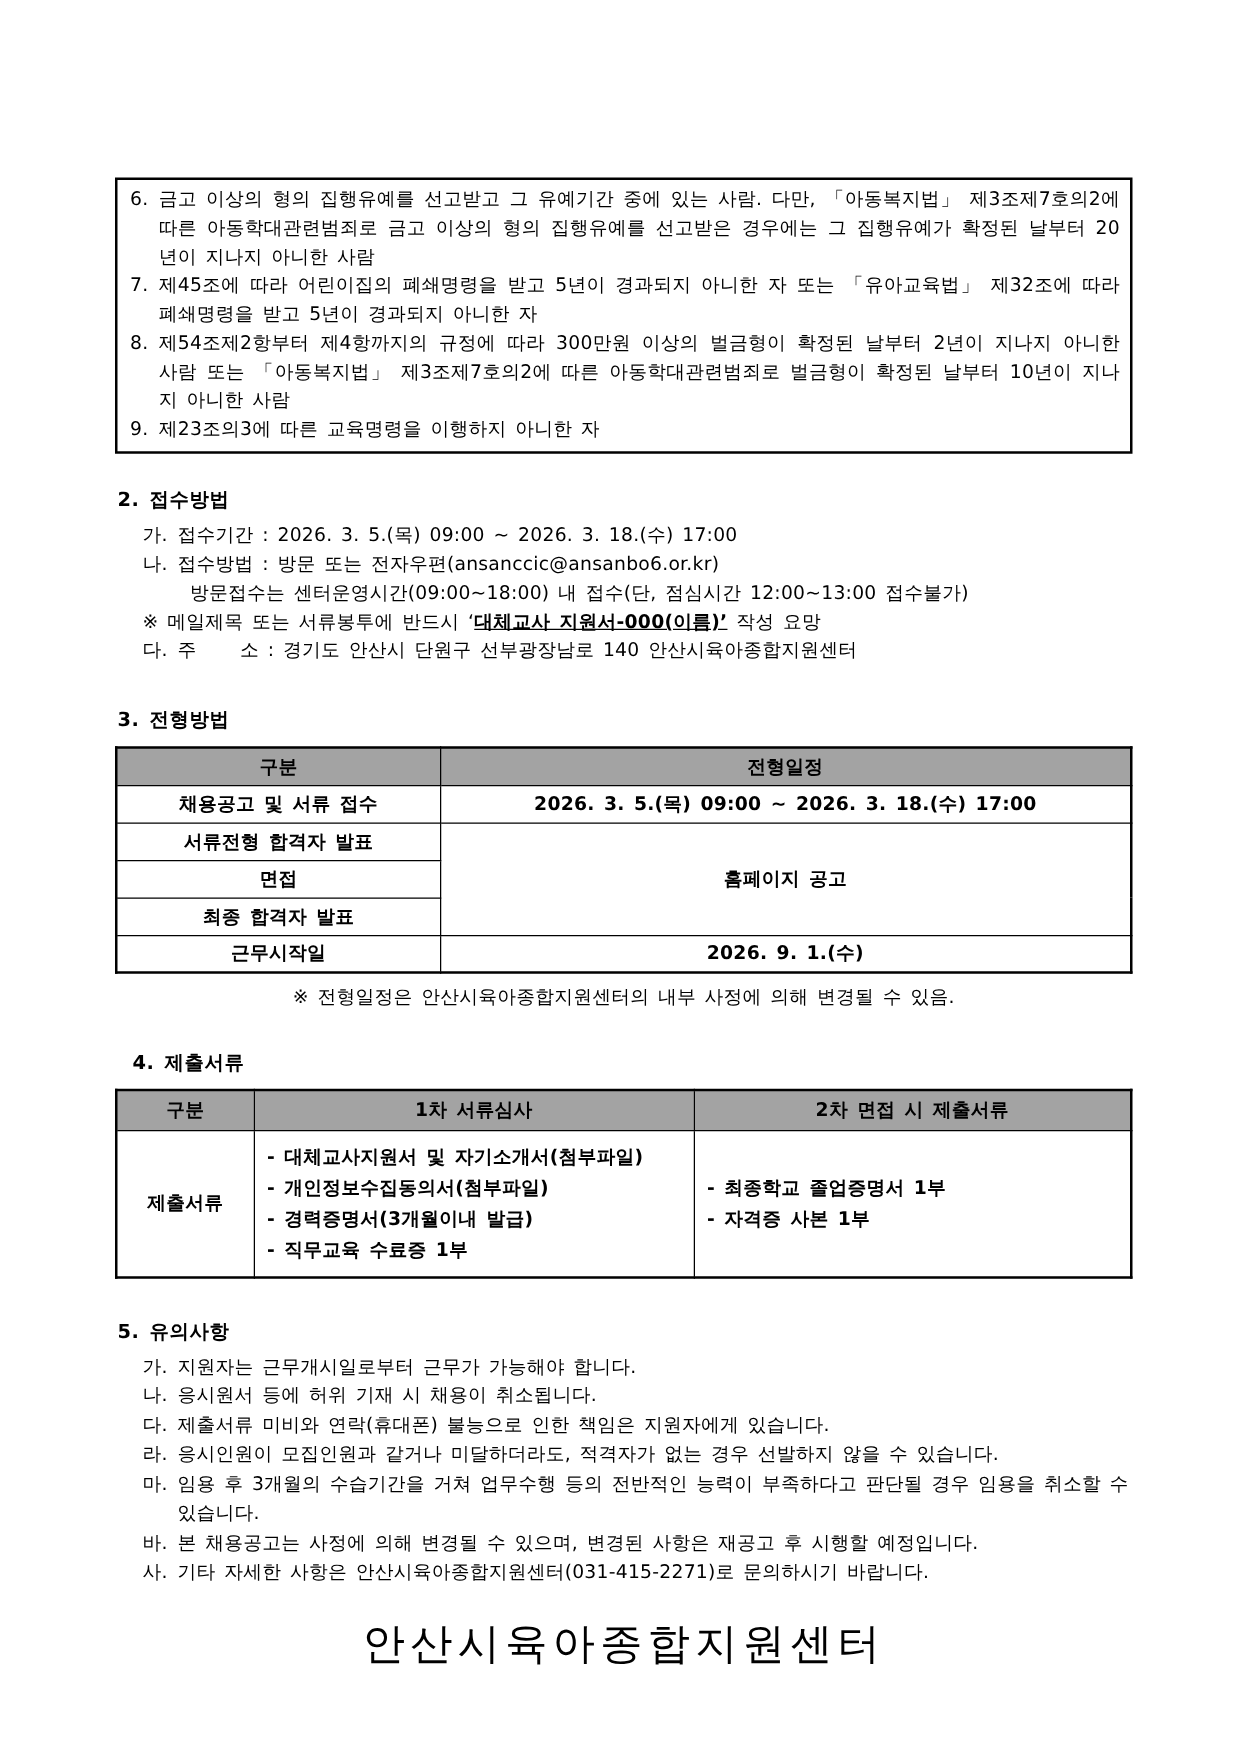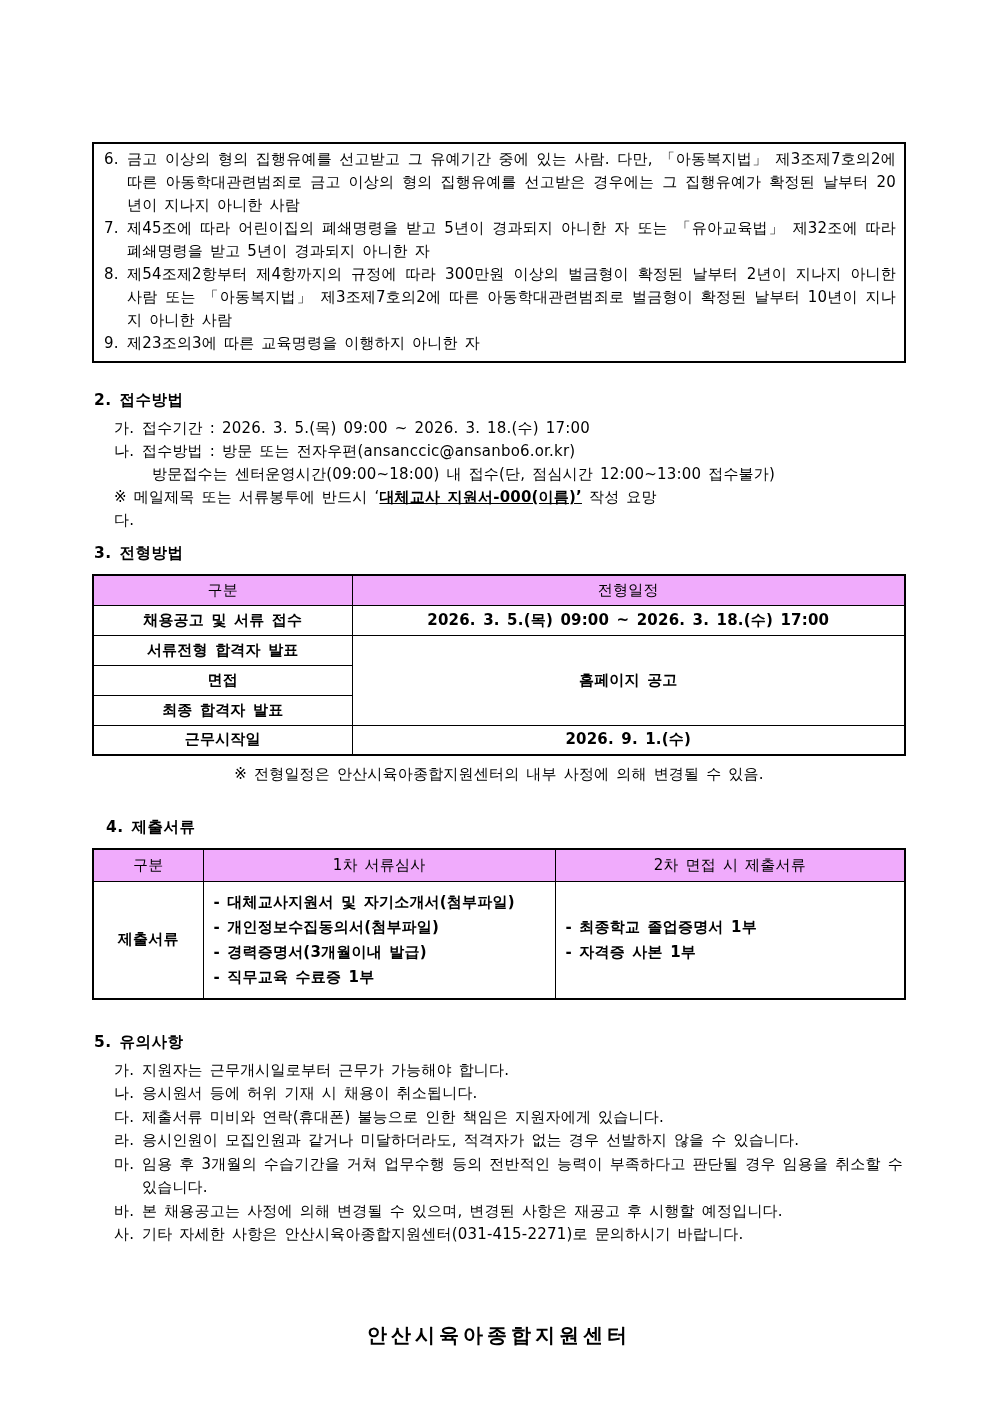--- a/index.html
+++ b/index.html
@@ -35,39 +35,39 @@
   .visit-line { margin-left: 60px; }
   .mail-note { margin-left: 22px; }
   .mail-note .strong { font-weight: bold; text-decoration: underline; }
 
   
   table { border-collapse: collapse; width: 100%; table-layout: fixed; }
   table, th, td { border: 1px solid #000000; }
   table { border-width: 2px; }
   td { text-align: center; vertical-align: middle; font-size: 15px; font-weight: bold; }
   .th-cell {
-    font-weight: normal;
-    background: #f0abfc;
+    font-weight: bold;
+    background: #a3a3a3;
     height: 32px;
   }
   .sel-table td { height: 30px; }
   .doc-table .body-cell { text-align: left; vertical-align: middle; padding: 8px 6px 8px 10px; }
   .doc-table .body-cell div { line-height: 25px; }
   .doc-table .row-label { height: 104px; }
   .tbl-note { margin-top: 7px; text-align: center; }
 
   
   .note-item { margin-left: 22px; position: relative; padding-left: 28px; line-height: 23.5px; }
   .note-item .lbl { position: absolute; left: 0; }
 
   
   .footer {
-    margin-top: 68px; text-align: center;
+    margin-top: 25px; text-align: center;
     font-family: "DejaVu Serif", "Liberation Serif", serif;
-    font-weight: bold; font-size: 20px; letter-spacing: 4px; line-height: 40px;
+    font-weight: normal; font-size: 34px; letter-spacing: 4px; line-height: 40px;
   }
 </style>
 </head>
 <body>
 
 <div class="content">
 
   <div class="disq-box">
     <div class="box-item">
       <span class="num">6.</span>
@@ -95,20 +95,21 @@
   <div class="sub-line">
     <span class="lbl">나.</span>
     <span>접수방법 : 방문 또는 전자우편(ansanccic@ansanbo6.or.kr)</span>
   </div>
   <div class="visit-line">방문접수는 센터운영시간(09:00~18:00) 내 접수(단, 점심시간 12:00~13:00 접수불가)</div>
   <div class="mail-note">
     <span>※ 메일제목 또는 서류봉투에 반드시 ‘</span><span class="strong">대체교사 지원서-000(이름)’</span><span> 작성 요망</span>
   </div>
   <div class="sub-line">
     <span class="lbl">다.</span>
+    <span>주&nbsp;&nbsp;&nbsp;&nbsp;&nbsp;소 : 경기도 안산시 단원구 선부광장남로 140 안산시육아종합지원센터</span>
   </div>
 
   <div class="sec-title t-select">3. 전형방법</div>
   <table class="sel-table">
     <colgroup>
         <col style="width:259px">
         <col>
       </colgroup>
     <tbody>
       <tr>

